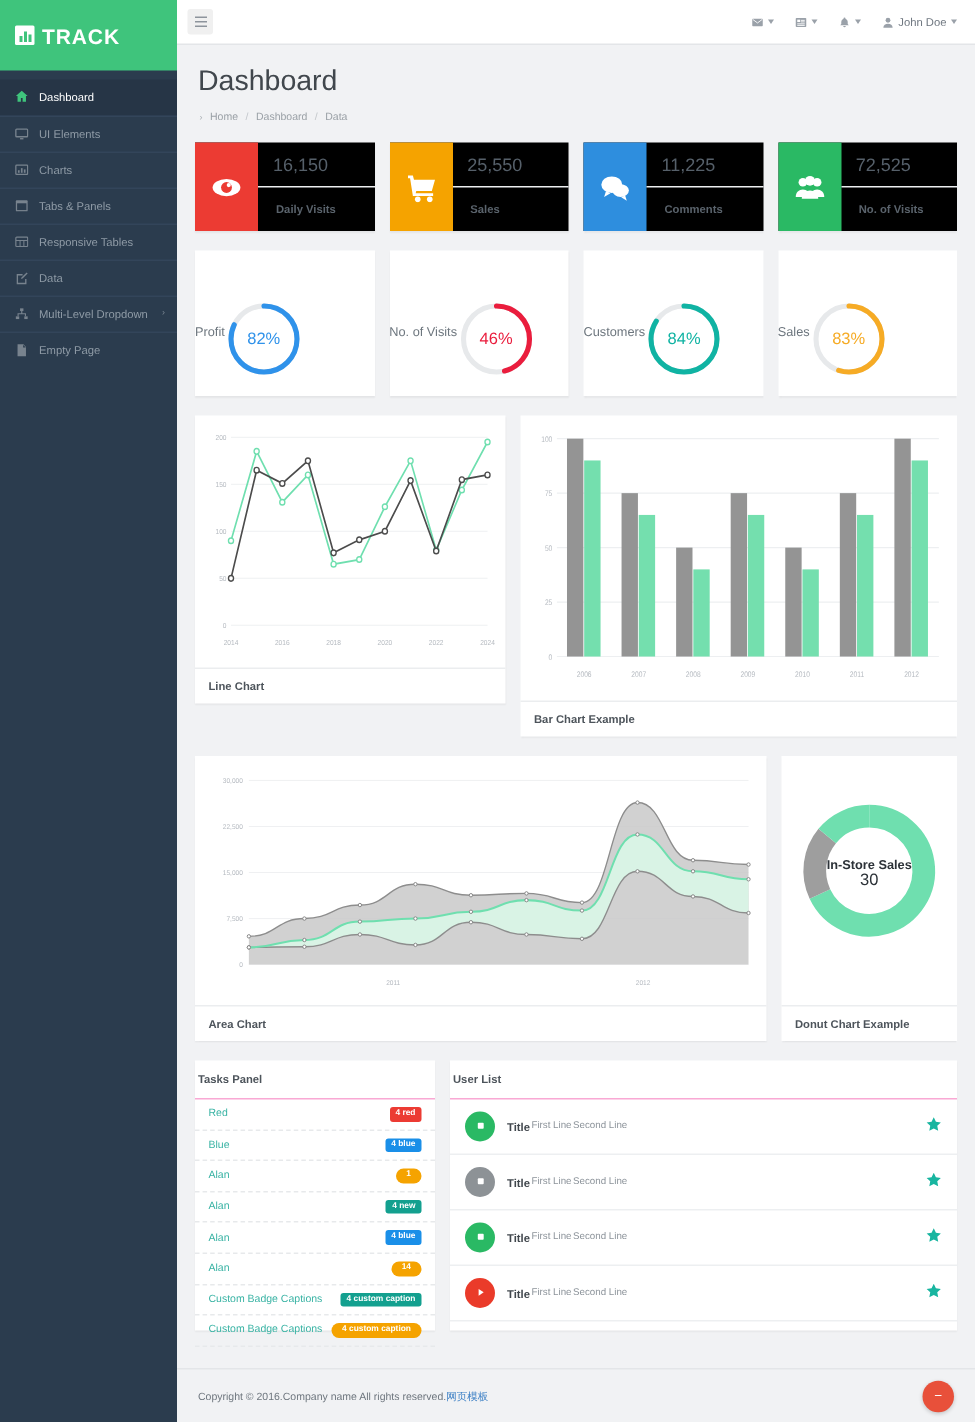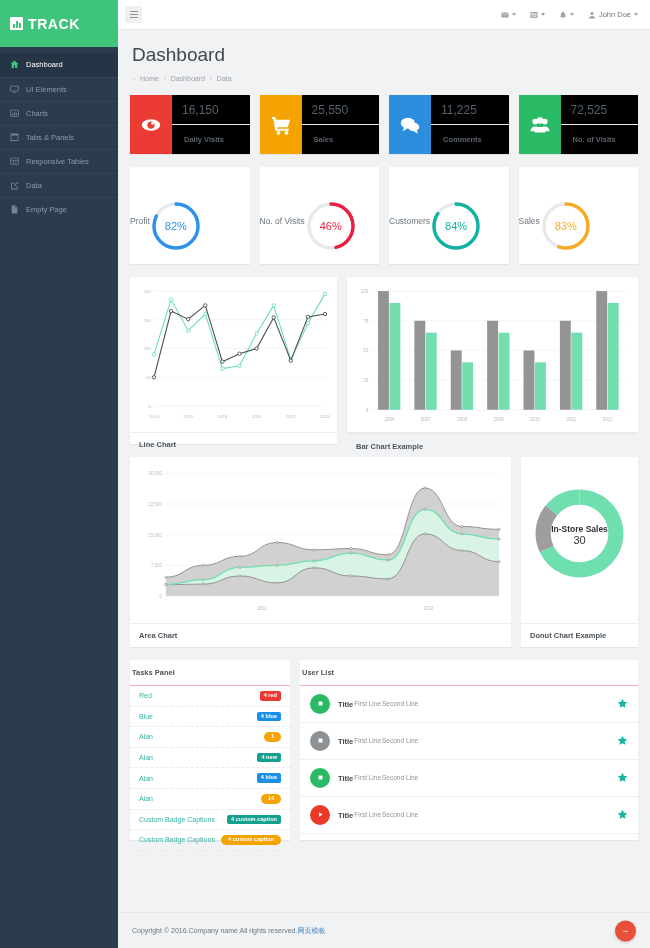--- a/index.html
+++ b/index.html
@@ -206,20 +206,32 @@
             <svg width="9" height="9" viewBox="0 0 16 16" aria-hidden="true">
               <path d="M2 3h7v1.6H3.6v8.8H12V9h1.6v6H2z" fill="#78838e"></path>
               <path d="M13.8 1.2 15 2.4 9 8.4 7.2 8.8l.4-1.8z" fill="#78838e"></path>
             </svg>
           </span>
           <span>Data</span>
         </div>
         <div class="nav-item">
           <span class="nav-ico">
             <svg width="9" height="9" viewBox="0 0 16 16" aria-hidden="true">
+              <rect x="6" y="1" width="4" height="3.2" fill="#78838e"></rect>
+              <rect x="1" y="10.5" width="4" height="3.2" fill="#78838e"></rect>
+              <rect x="11" y="10.5" width="4" height="3.2" fill="#78838e"></rect>
+              <path d="M7.3 4.2v2.6H3v3.7h1.3V8.1h7.4v2.4H13V6.8H8.7V4.2z" fill="#78838e"></path>
+            </svg>
+          </span>
+          <span>Multi-Level Dropdown</span>
+          <span class="nav-caret">›</span>
+        </div>
+        <div class="nav-item">
+          <span class="nav-ico">
+            <svg width="9" height="9" viewBox="0 0 16 16" aria-hidden="true">
               <path d="M3 1h7l3 3v11H3z" fill="#78838e"></path>
               <path d="M9.6 1.4v3.2h3.2z" fill="#2b3c4e"></path>
             </svg>
           </span>
           <span>Empty Page</span>
         </div>
       </nav>
   </aside>
 
   <div class="main">
@@ -383,21 +395,21 @@
               <svg width="52" height="52" viewBox="0 0 52 52">
                 <circle cx="26" cy="26" r="22" fill="none" stroke="#e7e9eb" stroke-width="3.4"></circle>
                 <circle cx="26" cy="26" r="22" fill="none" stroke="#f6ab25" stroke-width="3.4" stroke-linecap="round" stroke-dasharray="138.23007675795088" stroke-dashoffset="62.20353454107789"></circle>
               </svg>
               <div class="gauge-val" style="color:#f6ab25">83%</div>
             </div>
           </div>
         </div>
 
       <div class="row">
-        <div class="panel" style="flex:0 0 207px;height:167px">
+        <div class="panel" style="flex:0 0 207px;height:192px">
           <div class="panel-plot" id="line-plot">
               <svg class="plot-svg" viewBox="0 0 195 145" preserveAspectRatio="none">
                 <line class="gridline" x1="18" y1="121" x2="189" y2="121"></line>
                 <text class="axis-lbl" x="15" y="122.8" text-anchor="end">0</text>
                 <line class="gridline" x1="18" y1="92.25" x2="189" y2="92.25"></line>
                 <text class="axis-lbl" x="15" y="94.05" text-anchor="end">50</text>
                 <line class="gridline" x1="18" y1="63.5" x2="189" y2="63.5"></line>
                 <text class="axis-lbl" x="15" y="65.3" text-anchor="end">100</text>
                 <line class="gridline" x1="18" y1="34.75" x2="189" y2="34.75"></line>
                 <text class="axis-lbl" x="15" y="36.55" text-anchor="end">150</text>
@@ -430,21 +442,21 @@
                 <text class="axis-lbl" x="18" y="133" text-anchor="middle">2014</text>
                 <text class="axis-lbl" x="52.2" y="133" text-anchor="middle">2016</text>
                 <text class="axis-lbl" x="86.4" y="133" text-anchor="middle">2018</text>
                 <text class="axis-lbl" x="120.6" y="133" text-anchor="middle">2020</text>
                 <text class="axis-lbl" x="154.8" y="133" text-anchor="middle">2022</text>
                 <text class="axis-lbl" x="189" y="133" text-anchor="middle">2024</text>
               </svg>
             </div>
           <div class="panel-foot">Line Chart</div>
         </div>
-        <div class="panel" style="flex:1 1 auto;height:155px">
+        <div class="panel" style="flex:1 1 auto;height:214px">
           <div class="panel-plot" id="bar-plot">
               <svg class="plot-svg" viewBox="0 0 275 145" preserveAspectRatio="none">
                 <line class="gridline" x1="18" y1="123" x2="269" y2="123"></line>
                 <text class="axis-lbl" x="15" y="124.8" text-anchor="end">0</text>
                 <line class="gridline" x1="18" y1="93.75" x2="269" y2="93.75"></line>
                 <text class="axis-lbl" x="15" y="95.55" text-anchor="end">25</text>
                 <line class="gridline" x1="18" y1="64.5" x2="269" y2="64.5"></line>
                 <text class="axis-lbl" x="15" y="66.3" text-anchor="end">50</text>
                 <line class="gridline" x1="18" y1="35.25" x2="269" y2="35.25"></line>
                 <text class="axis-lbl" x="15" y="37.05" text-anchor="end">75</text>

